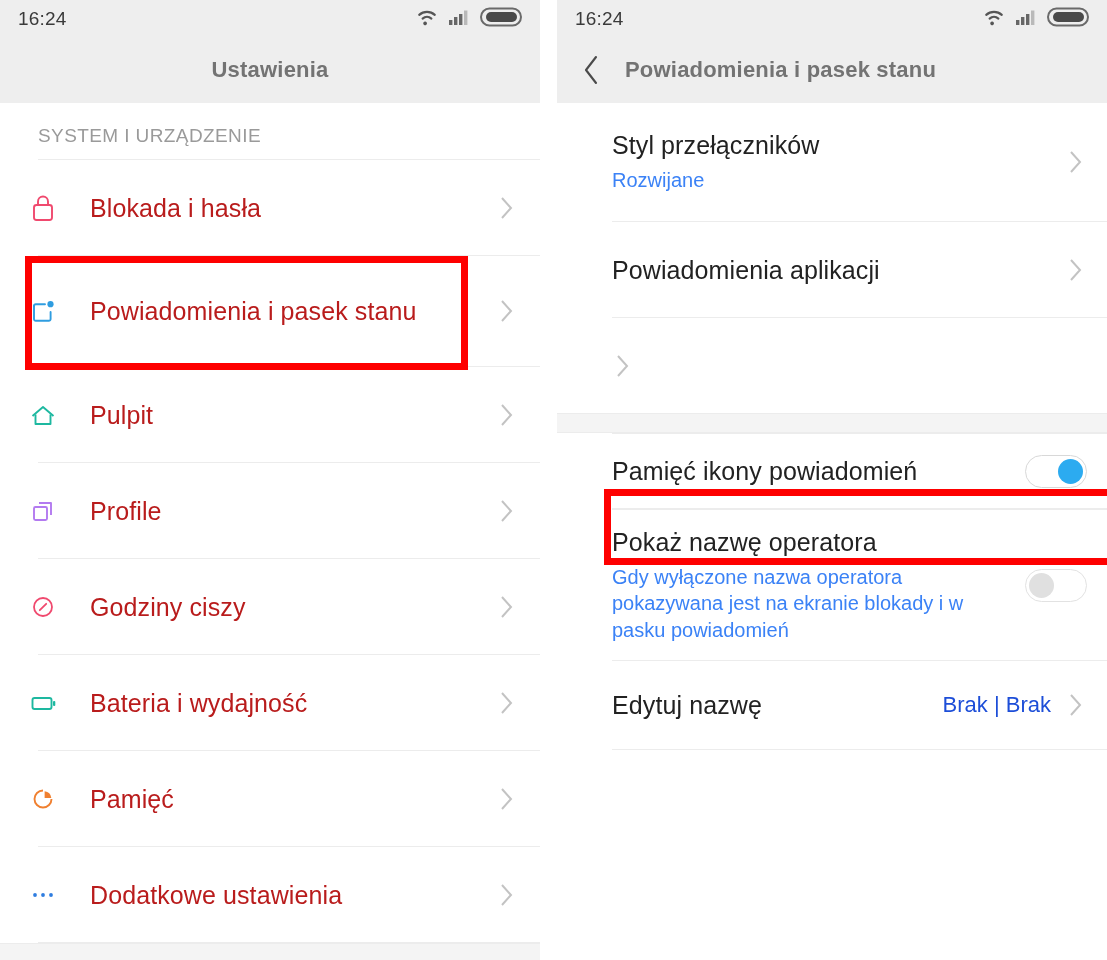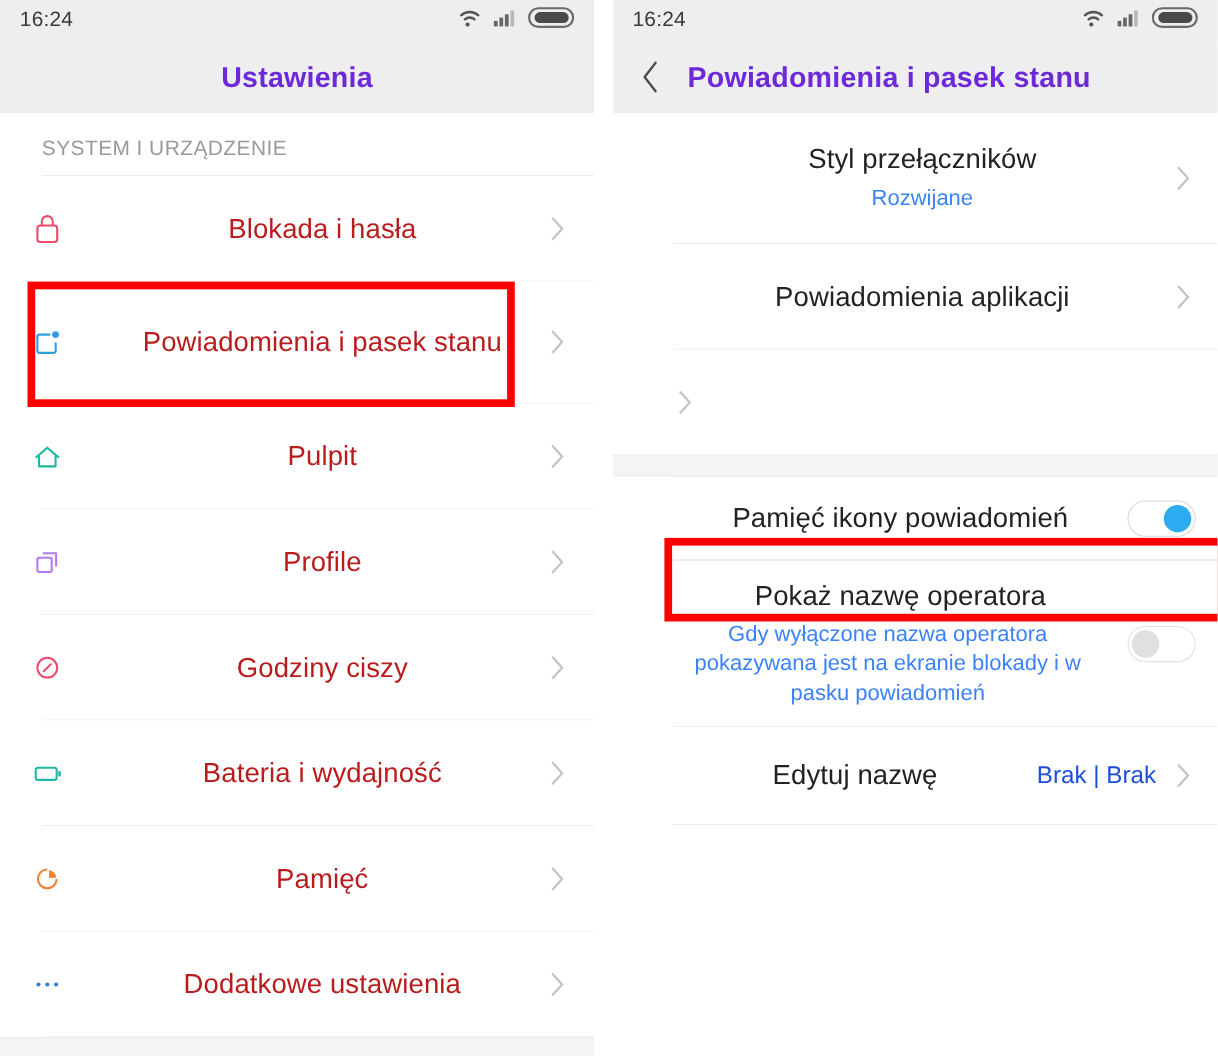--- a/index.html
+++ b/index.html
@@ -27,41 +27,40 @@
   .clock{font-size:19px;color:#3a3a3a;letter-spacing:.2px;}
   .status-icons{display:flex;align-items:center;gap:9px;}
   .ico-wifi{display:block;}
   .ico-signal{display:block;}
   .ico-batt{display:block;}
 
   
   .appbar{background:#eeeeee;height:66px;display:flex;align-items:center;box-sizing:border-box;}
   .appbar-left{justify-content:center;}
   .appbar-title{
-    font-size:26px;font-weight:bold;color:#6d28d9;letter-spacing:.2px;
+    font-size:22px;font-weight:bold;color:#737373;letter-spacing:.2px;
   }
   .appbar-right{padding-left:22px;gap:22px;}
   .back-chevron{display:flex;align-items:center;justify-content:center;width:24px;height:36px;}
 
   
   .list{background:#ffffff;}
   .section-head{
     font-size:19px;color:#9a9a9a;letter-spacing:.4px;
     padding:22px 0 12px 38px;background:#ffffff;
   }
   .section-head.rt{padding-left:55px;}
   .divider{height:1px;background:#ececec;margin-left:38px;}
   .divider.rt{margin-left:55px;margin-right:0;}
   .band{height:18px;background:#f4f4f4;border-top:1px solid #ececec;border-bottom:1px solid #ececec;}
 
   .row{
     display:flex;align-items:center;
     box-sizing:border-box;background:#ffffff;
     position:relative;
-    text-align:center;
   }
   
   .row-l{padding:0 22px 0 0;min-height:95px;}
   .row-l .ico{
     width:38px;min-width:38px;display:flex;align-items:center;justify-content:center;
     margin-left:24px;margin-right:28px;
   }
   .row-l .label{
     flex:1;font-size:25px;color:#b91c1c;line-height:1.28;letter-spacing:.1px;
   }

